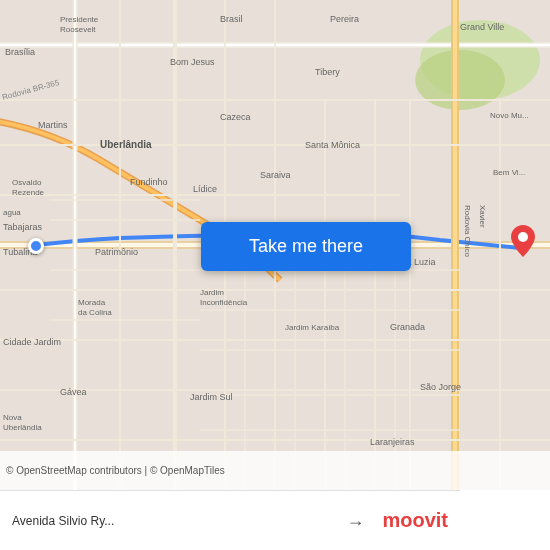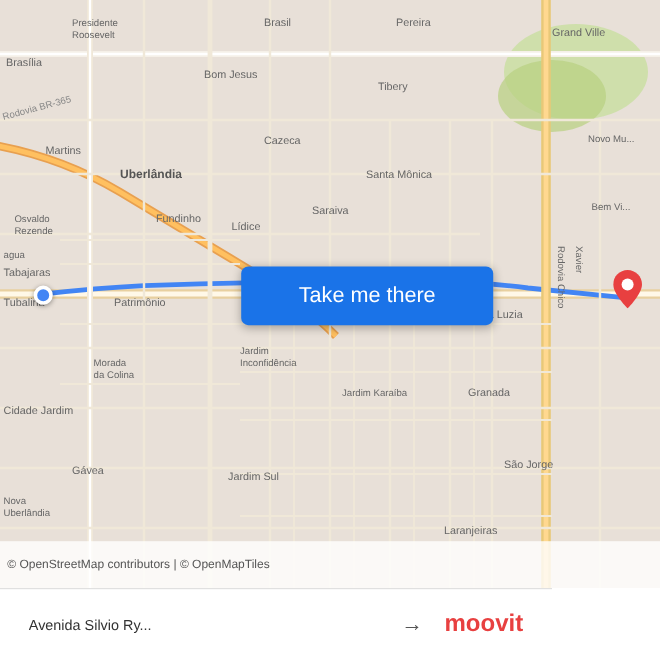--- a/index.html
+++ b/index.html
@@ -89,21 +89,21 @@
 
     
     #bottom-bar {
       width: 460px;
       height: 60px;
       background: white;
       border-top: 1px solid #e0e0e0;
       display: flex;
       align-items: center;
       justify-content: space-between;
-      padding: 0 24px;
+      padding: 0 12px;
     }
 
     .route-from {
       flex: 1;
       font-size: 12px;
       color: #333;
       white-space: nowrap;
       overflow: hidden;
       text-overflow: ellipsis;
     }

